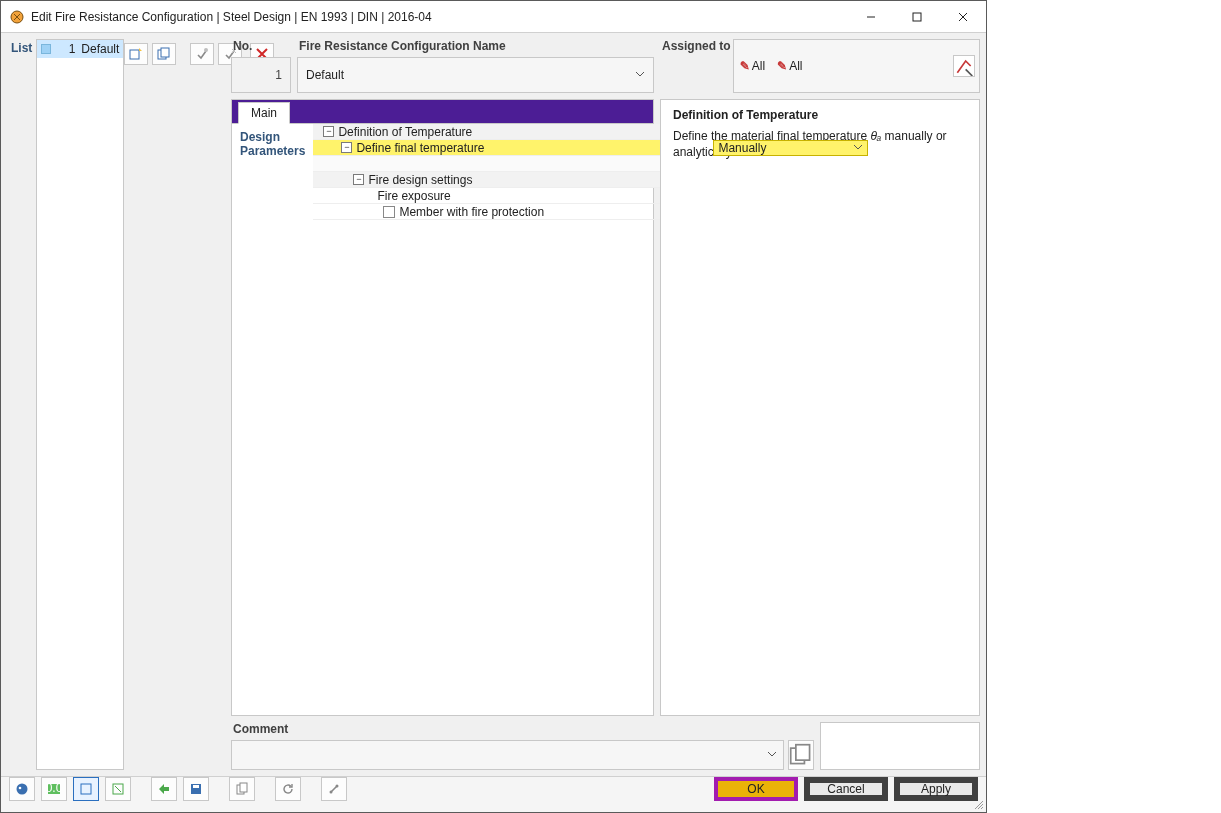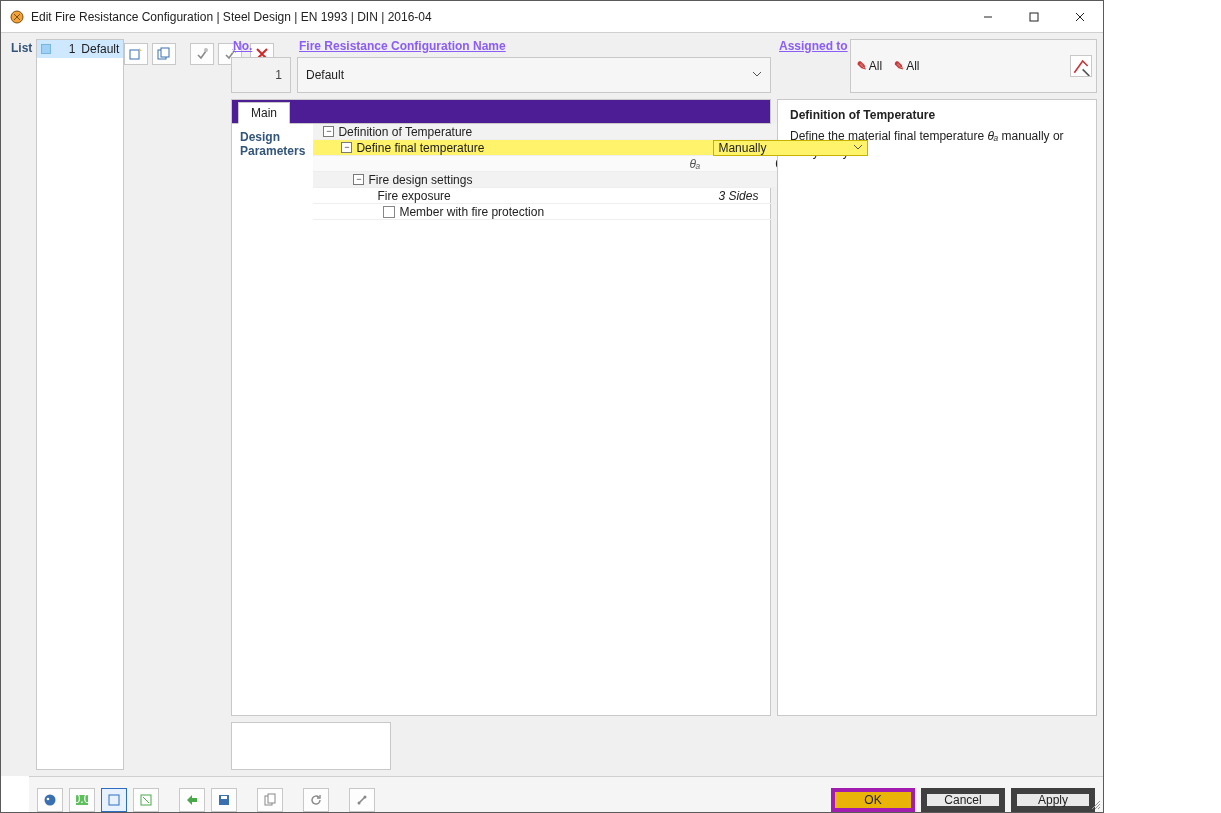--- a/index.html
+++ b/index.html
@@ -1,17 +1,17 @@
 <!DOCTYPE html>
 <html><head>
 <meta charset="utf-8">
 <style>
   * { box-sizing: border-box; font-family: "Segoe UI", Tahoma, sans-serif; font-size: 12px; }
   body { margin:0; padding:0; background:#fff; color:#222; }
-  .window { width:1104px; height:813px; border:1px solid #5a5a5a; display:flex; flex-direction:column; background:#fff; }
+  .window { width:987px; height:813px; border:1px solid #5a5a5a; display:flex; flex-direction:column; background:#fff; }
   .titlebar { height:32px; display:flex; align-items:center; padding:0 0 0 8px; border-bottom:1px solid #d0d0d0; }
   .titlebar .icon-app { width:16px; height:16px; margin-right:6px; }
   .titlebar .title { flex:1; color:#222; }
   .titlebar .winbtn { width:46px; height:32px; display:flex; align-items:center; justify-content:center; }
   .titlebar .winbtn svg { width:10px; height:10px; }
   
   .body { flex:1; display:flex; background:#f0f0f0; padding:6px; gap:6px; overflow:hidden; }
   
   
   .left-panel { width:218px; display:flex; flex-direction:row; }
@@ -23,21 +23,21 @@
   .list-num { width:18px; text-align:right; }
   .left-toolbar { height:26px; display:flex; align-items:center; gap:4px; padding-top:4px; }
   .tb-btn { width:24px; height:22px; border:1px solid #c8c8c8; background:#fdfdfd; display:flex; align-items:center; justify-content:center; }
   .tb-btn svg { width:14px; height:14px; }
   .left-toolbar .spacer { flex:1; }
   
   
   .right-area { flex:1; display:flex; flex-direction:column; gap:6px; min-width:0; }
   .top-row { display:flex; gap:6px; height:54px; }
   .no-box { width:60px; display:flex; flex-direction:column; }
-  .label-h { font-weight:600; color:#8b5cf6; padding:0 2px 4px 2px;text-decoration:underline; }
+  .label-h { font-weight:600; color:#404040; padding:0 2px 4px 2px; }
   .no-input { flex:1; border:1px solid #c8c8c8; background:#f2f2f2; display:flex; align-items:center; justify-content:flex-end; padding:0 8px; color:#444; }
   .name-box { flex:1; display:flex; flex-direction:column; }
   .name-input { flex:1; border:1px solid #c8c8c8; background:#f6f6f6; display:flex; align-items:center; padding:0 8px; position:relative; }
   .name-input .chev { position:absolute; right:8px; }
   .assigned-box { width:320px; display:flex; flex-direction:row; }
   .assigned-input { flex:1; border:1px solid #c8c8c8; background:#f6f6f6; display:flex; align-items:center; padding:0 6px; gap:12px; position:relative; }
   .assigned-input .mini-icon { color:#c73838; font-weight:bold; margin-right:2px; }
   .assigned-input .pick-btn { position:absolute; right:4px; width:22px; height:22px; border:1px solid #c8c8c8; background:#fff; display:flex; align-items:center; justify-content:center;}
   
   .mid-row { flex:1; display:flex; gap:6px; min-height:0; }
@@ -64,21 +64,21 @@
   .info-text { color:#222; line-height:1.35; }
   
   .comment-row { height:48px; display:flex; gap:6px; }
   .comment-box { flex:1; display:flex; flex-direction:column; }
   .comment-input-row { flex:1; display:flex; gap:4px; align-items:stretch; }
   .comment-input { flex:1; border:1px solid #c8c8c8; background:#f6f6f6; display:flex; align-items:center; padding:0 6px; position:relative; }
   .comment-input .chev { position:absolute; right:6px; }
   .comment-btn { width:26px; border:1px solid #c8c8c8; background:#fdfdfd; display:flex; align-items:center; justify-content:center; }
   .preview-box { width:160px; border:1px solid #c8c8c8; background:#fff; }
   
-  .footer { height:36px; border-top:1px solid #d0d0d0; display:flex; align-items:flex-end; padding:0 8px; gap:6px; background:#f5f5f5;margin-left:28px; }
+  .footer { height:36px; border-top:1px solid #d0d0d0; display:flex; align-items:flex-start; padding:0 8px; gap:6px; background:#f5f5f5; }
   .footer .tb-btn { width:26px; height:24px; }
   .footer .tb-btn.sel { border:1px solid #2a6fbf; background:#e8f2ff; }
   .footer .spacer { flex:1; }
   .btn { width:84px; height:24px; border:6px solid #404040; background:#e9e9e9; display:flex; align-items:center; justify-content:center; }
   .btn.primary { border:4px solid #a21caf; background:#eab308; }
   .chev svg { width:10px; height:10px; }
   .resize-grip { position:absolute; right:2px; bottom:2px; width:10px; height:10px; }
 </style>
 </head>
 <body>
@@ -256,20 +256,37 @@
 
         <div class="info-col">
           <div class="info-title">Definition of Temperature</div>
           <div class="info-text">
             <span>Define the material final temperature </span><i>θₐ</i><span> manually or analytically.</span>
           </div>
         </div>
       </div>
 
       <div class="comment-row">
+        <div class="comment-box">
+          <div class="label-h">Comment</div>
+          <div class="comment-input-row">
+            <div class="comment-input">
+              <span></span>
+              <span class="chev"><svg viewBox="0 0 10 10">
+                    <path d="M1 3l4 4 4-4" stroke="#555" fill="none"></path>
+                  </svg></span>
+            </div>
+            <div class="comment-btn">
+                <svg viewBox="0 0 14 14">
+                  <rect x="1" y="3" width="8" height="9" fill="#fff" stroke="#888"></rect>
+                  <rect x="4" y="1" width="8" height="9" fill="#fff" stroke="#888"></rect>
+                </svg>
+              </div>
+          </div>
+        </div>
         <div class="preview-box"></div>
       </div>
     </div>
   </div>
 
   <div class="footer" style="position:relative;">
     <div class="tb-btn">
         <svg viewBox="0 0 14 14">
           <circle cx="7" cy="7" r="5.5" fill="#3a6fb0"></circle>
           <circle cx="5" cy="6" r="1.3" fill="#fff"></circle>

